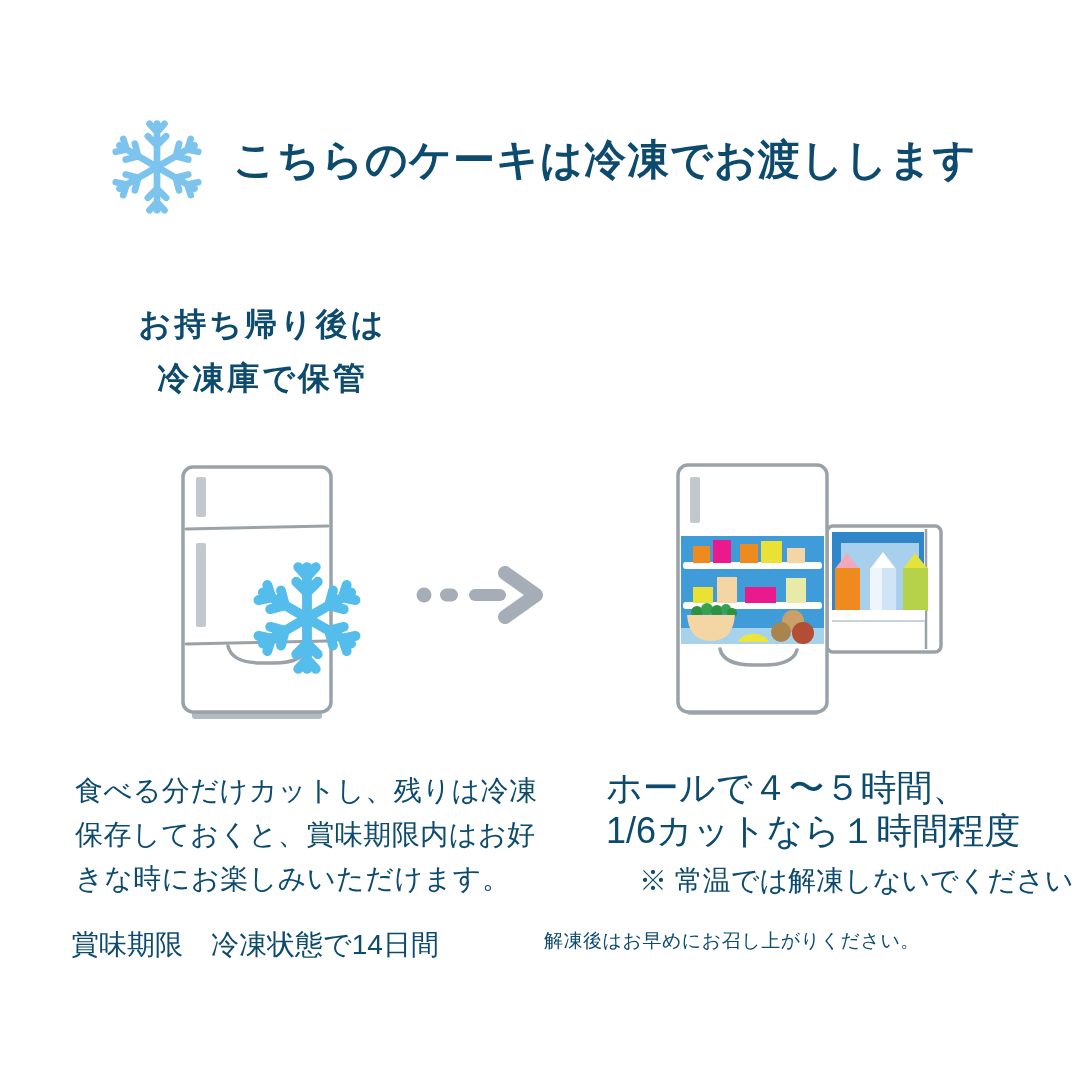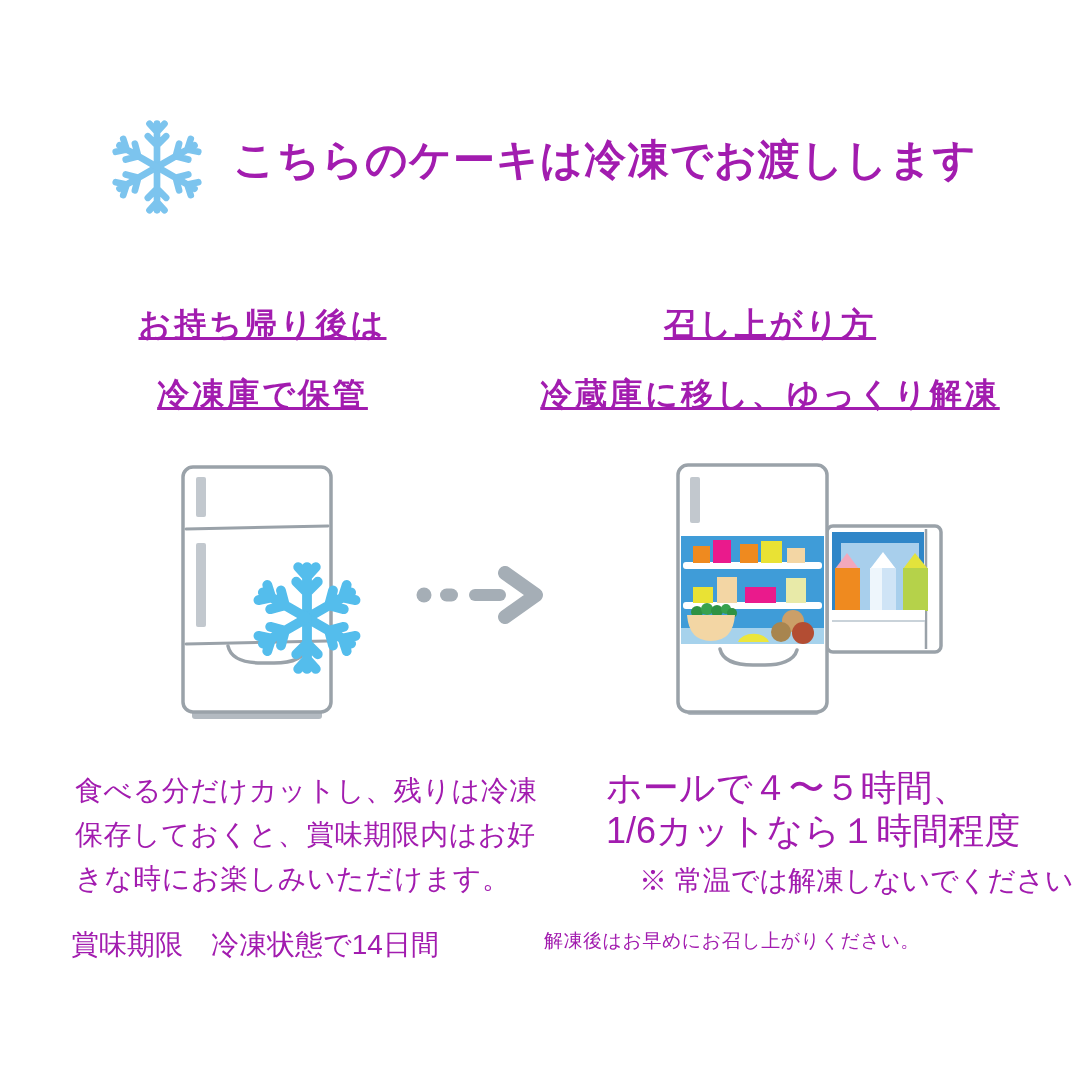--- a/index.html
+++ b/index.html
@@ -4,36 +4,36 @@
 <style>
   * { margin: 0; padding: 0; box-sizing: border-box; }
   html, body { background: #ffffff; }
   .canvas {
     position: relative;
     width: 1080px;
     height: 1080px;
     background: #ffffff;
     overflow: hidden;
     font-family: "Liberation Sans", sans-serif;
-    color: #a21caf;
+    color: #0c4a6e;
   }
   .abs { position: absolute; }
 
   .page-title {
     left: 233px; top: 131px; width: 760px;
     font-size: 42px; font-weight: 700; letter-spacing: 1px;
     line-height: 58px; white-space: nowrap;
   }
   .col-heading {
     font-size: 32px; font-weight: 700; letter-spacing: 3px;
-    text-align: center; line-height: 42px; text-decoration: underline;
+    text-align: center; line-height: 42px;
   }
   .heading-left  { left: 40px;  top: 303px; width: 445px; }
   .heading-right { left: 530px; top: 303px; width: 480px; }
-  .col-heading .line2 { margin-top: 28px; }
+  .col-heading .line2 { margin-top: 12px; }
 
   .body-text {
     font-size: 28px; line-height: 44px; letter-spacing: 0.5px;
   }
   .left-body   { left: 75px;  top: 769px; width: 470px; }
   .left-expiry { left: 40px;  top: 926px; width: 430px; text-align: center; font-size: 28px; }
   .right-times { left: 606px; top: 766px; width: 440px; font-size: 36px; line-height: 43px; }
   .right-note  { left: 601px; top: 862px; width: 460px; font-size: 28px; margin-left: 38px; }
   .right-footer{ left: 544px; top: 928px; width: 530px; font-size: 19px; letter-spacing: 0.5px; white-space: nowrap; }
 
@@ -76,24 +76,20 @@
   <svg class="abs snow-header" width="100" height="100" viewBox="-60 -60 120 120" style="color:#7cc4ee; stroke-width:8">
     <use href="#snowflake-g"></use>
   </svg>
   <div class="abs page-title">こちらのケーキは冷凍でお渡しします</div>
 
   <div class="abs col-heading heading-left">
     <div class="line1">お持ち帰り後は</div>
     <div class="line2">冷凍庫で保管</div>
   </div>
 
-  <div class="abs col-heading heading-right">
-    <div class="line1">召し上がり方</div>
-    <div class="line2">冷蔵庫に移し、ゆっくり解凍</div>
-  </div>
 
   <svg class="abs fridge-closed-wrap" width="260" height="300" viewBox="0 0 260 300">
 
     <rect x="42" y="266" width="130" height="13" rx="3" fill="#b3bac1"></rect>
 
     <rect x="33" y="27" width="148" height="245" rx="10" fill="#ffffff" stroke="#9aa2a9" stroke-width="3.5"></rect>
 
     <path d="M36,89 L178,86" stroke="#9aa2a9" stroke-width="3" stroke-linecap="round"></path>
     <path d="M36,204 L178,201" stroke="#9aa2a9" stroke-width="3" stroke-linecap="round"></path>
 

